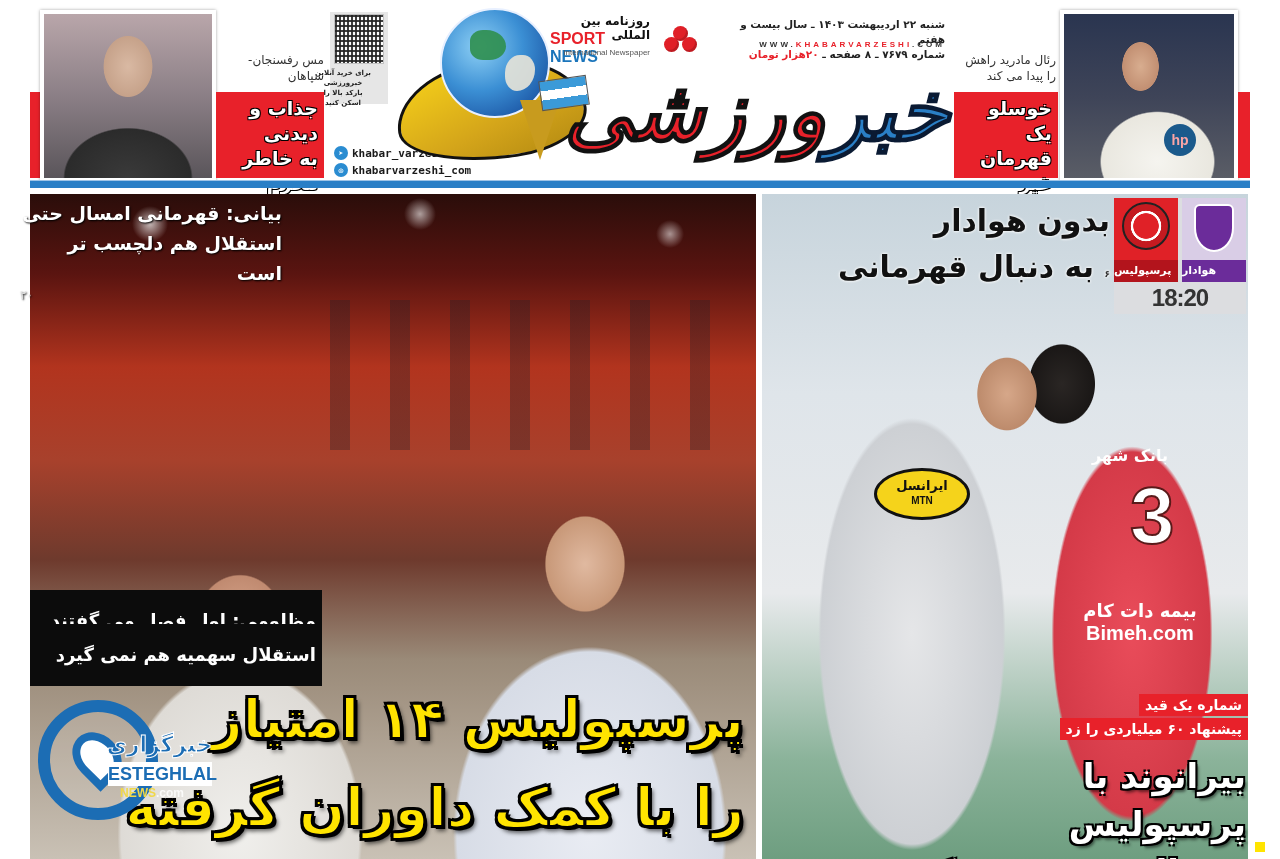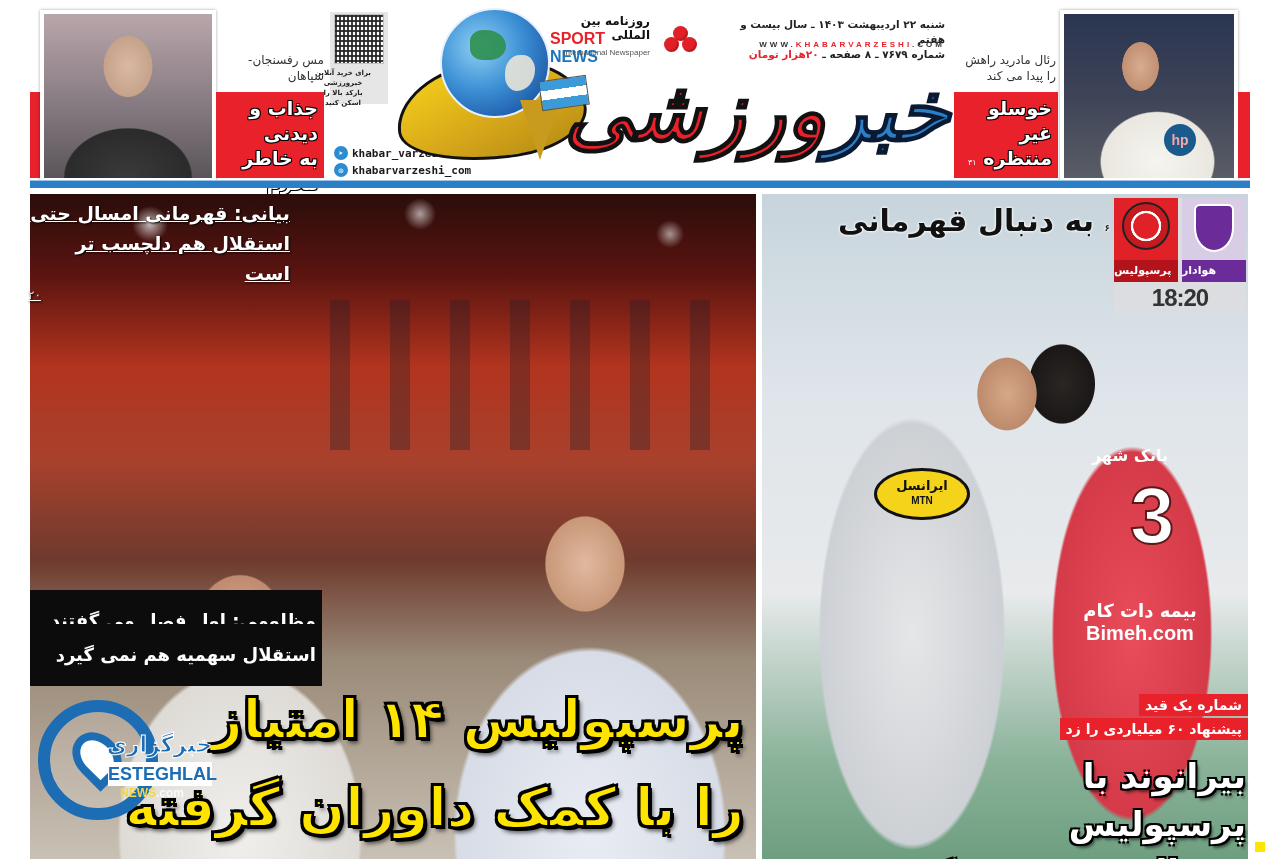--- a/index.html
+++ b/index.html
@@ -84,22 +84,22 @@
       radial-gradient(ellipse 190px 260px at 560px 640px, #e9ecf3 0%, #d7dce6 70%, transparent 72%),
       radial-gradient(ellipse 170px 230px at 210px 640px, #f0efec 0%, #dedbd6 70%, transparent 72%),
       linear-gradient(180deg, #2a0d0a 0%, #5a1410 12%, #b2341e 26%, #a8412c 40%, #6e3a2d 55%, #9a8a78 70%, #c9c1b5 100%); }
   .spotlights { left: 30px; top: 194px; width: 726px; height: 110px;
     background: radial-gradient(circle 18px at 120px 30px, rgba(255,255,255,.7), transparent),
                 radial-gradient(circle 16px at 390px 20px, rgba(255,255,255,.6), transparent),
                 radial-gradient(circle 14px at 640px 40px, rgba(255,255,255,.55), transparent); }
   .camera-crowd { left: 330px; top: 300px; width: 400px; height: 150px;
     background: repeating-linear-gradient(90deg, rgba(30,30,40,.55) 0 20px, transparent 20px 60px); opacity: .6; }
 
-  .biyani-quote { left: 28px; top: 198px; width: 262px; direction: rtl; text-align: right; color: #fff;
-    font: bold 19px "DejaVu Sans", sans-serif; line-height: 30px; text-shadow: 1px 1px 2px #000; text-decoration: underline; }
+  .biyani-quote { left: 20px; top: 198px; width: 262px; direction: rtl; text-align: right; color: #fff;
+    font: bold 19px "DejaVu Sans", sans-serif; line-height: 30px; text-shadow: 1px 1px 2px #000; }
   .small-ref { font-size: 12px; color: #ddd; font-weight: normal; }
 
   .mazloumi { left: 30px; width: 292px; background: #0c0c0c; color: #fff; direction: rtl; text-align: right;
     font: bold 18px "DejaVu Sans", sans-serif; line-height: 30px; padding: 16px 6px; }
 
   .main-headline { left: 30px; top: 676px; width: 714px; direction: rtl; text-align: right;
     font: bold 54px "DejaVu Sans", sans-serif; line-height: 88px; color: #ffe400;
     -webkit-text-stroke: 2px #000; text-shadow: 3px 3px 0 #000, -2px 2px 0 #000, 2px -2px 0 #000, -2px -2px 0 #000, 4px 5px 4px rgba(0,0,0,.6); letter-spacing: -1px; }
 
   
@@ -208,20 +208,21 @@
 <div class="abs logo-text">
   <span class="logo-blue">خبر</span><span class="logo-red">ورزشی</span>
 </div>
 
 <div class="abs teaser-sub rtl" style="left:950px; top:52px; width:106px;">
   <div>رئال مادرید راهش</div>
   <div>را پیدا می کند</div>
 </div>
 <div class="abs teaser-box rtl" style="left:954px; top:92px; width:104px; height:86px;">
   <div>خوسلو</div>
+  <div>یک قهرمان</div>
   <div><span>غیر منتظره</span> <span class="page-ref">۳۱</span></div>
 </div>
 <div class="abs thumb-photo photo-right">
   <div class="abs hp-badge">hp</div>
 </div>
 <div class="abs side-red red-right-strip"></div>
 
 <div class="abs blue-rule"></div>
 
 <div class="abs left-photo"></div>
@@ -259,20 +260,21 @@
 <div class="abs mtn-badge">
   <span>ایرانسل</span>
   <small>MTN</small>
 </div>
 <div class="abs shirt-top">بانک شهر</div>
 <div class="abs shirt-number">3</div>
 <div class="abs shirt-sponsor">بیمه دات کام</div>
 <div class="abs shirt-sponsor-en">Bimeh.com</div>
 
 <div class="abs fan-headline">
+  <div>بدون هوادار</div>
   <div><span style="font-size:9px; color:#333;">۶</span> <span>به دنبال قهرمانی</span></div>
 </div>
 
 <div class="abs match-box">
   <div class="team-cell team-away">
     <div class="abs crest-perspolis"></div>
     <div class="team-label label-away">پرسپولیس</div>
   </div>
   <div class="team-cell team-home">
     <div class="abs crest-havadar"></div>

